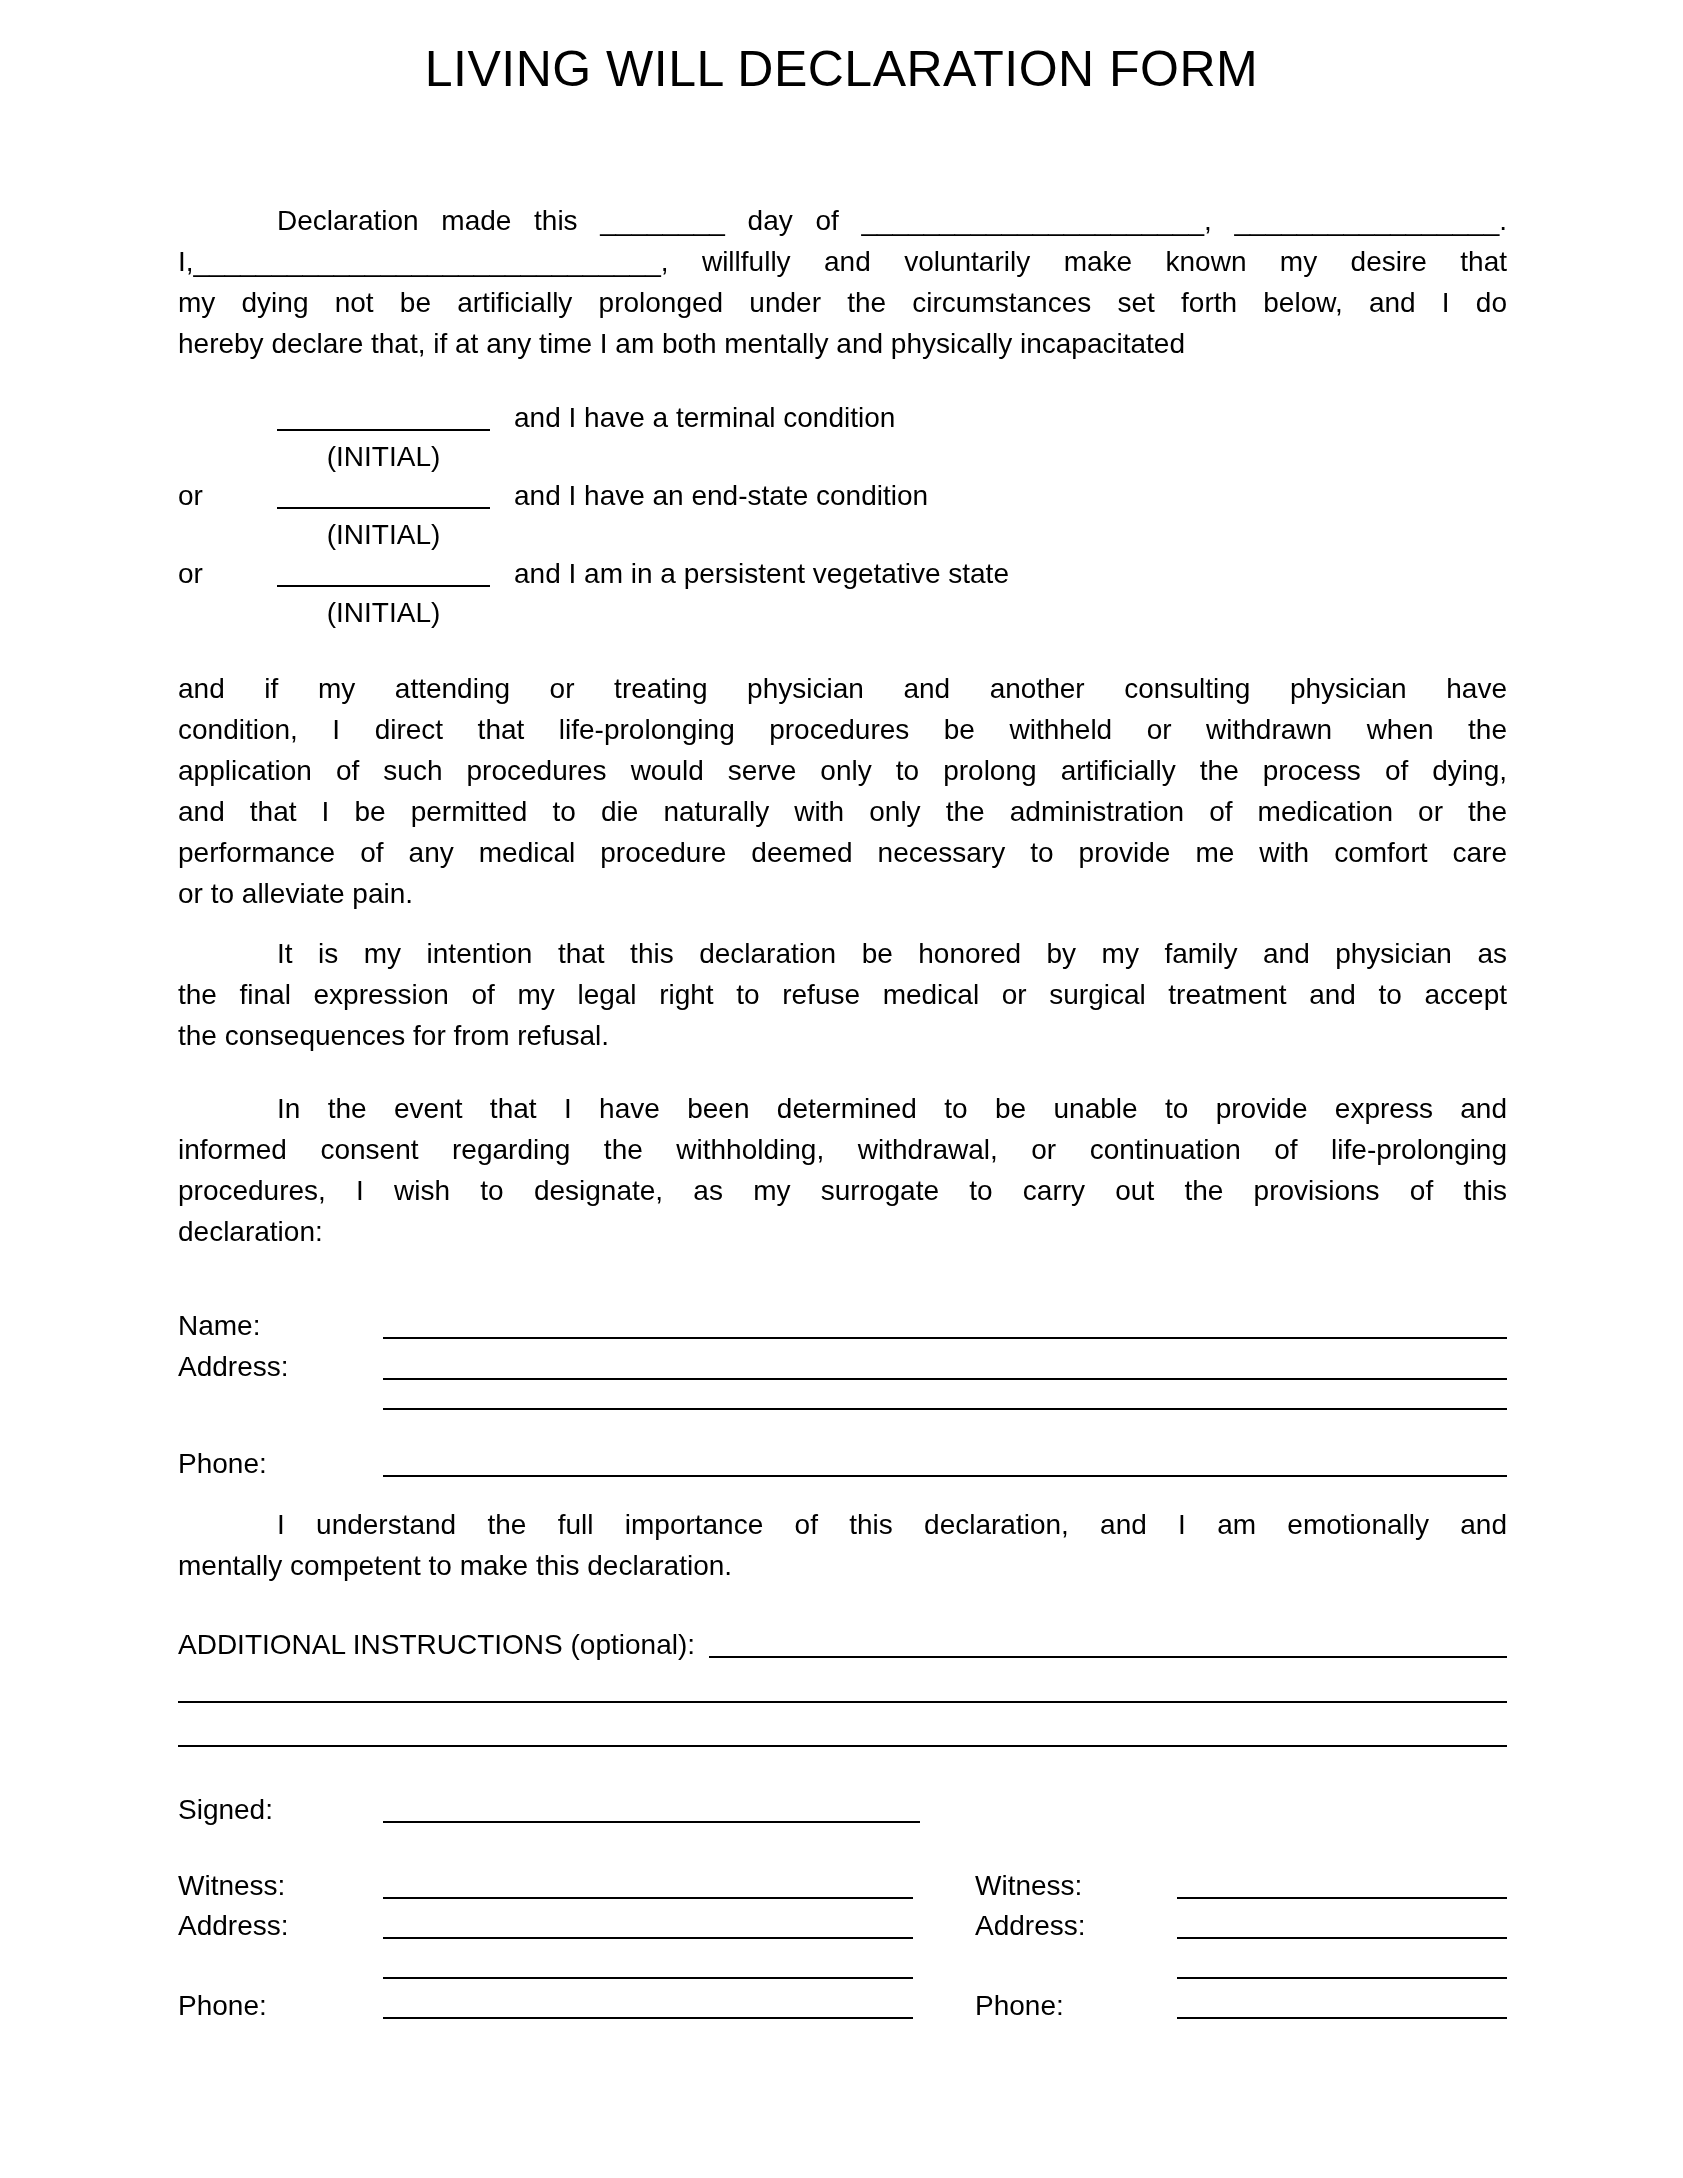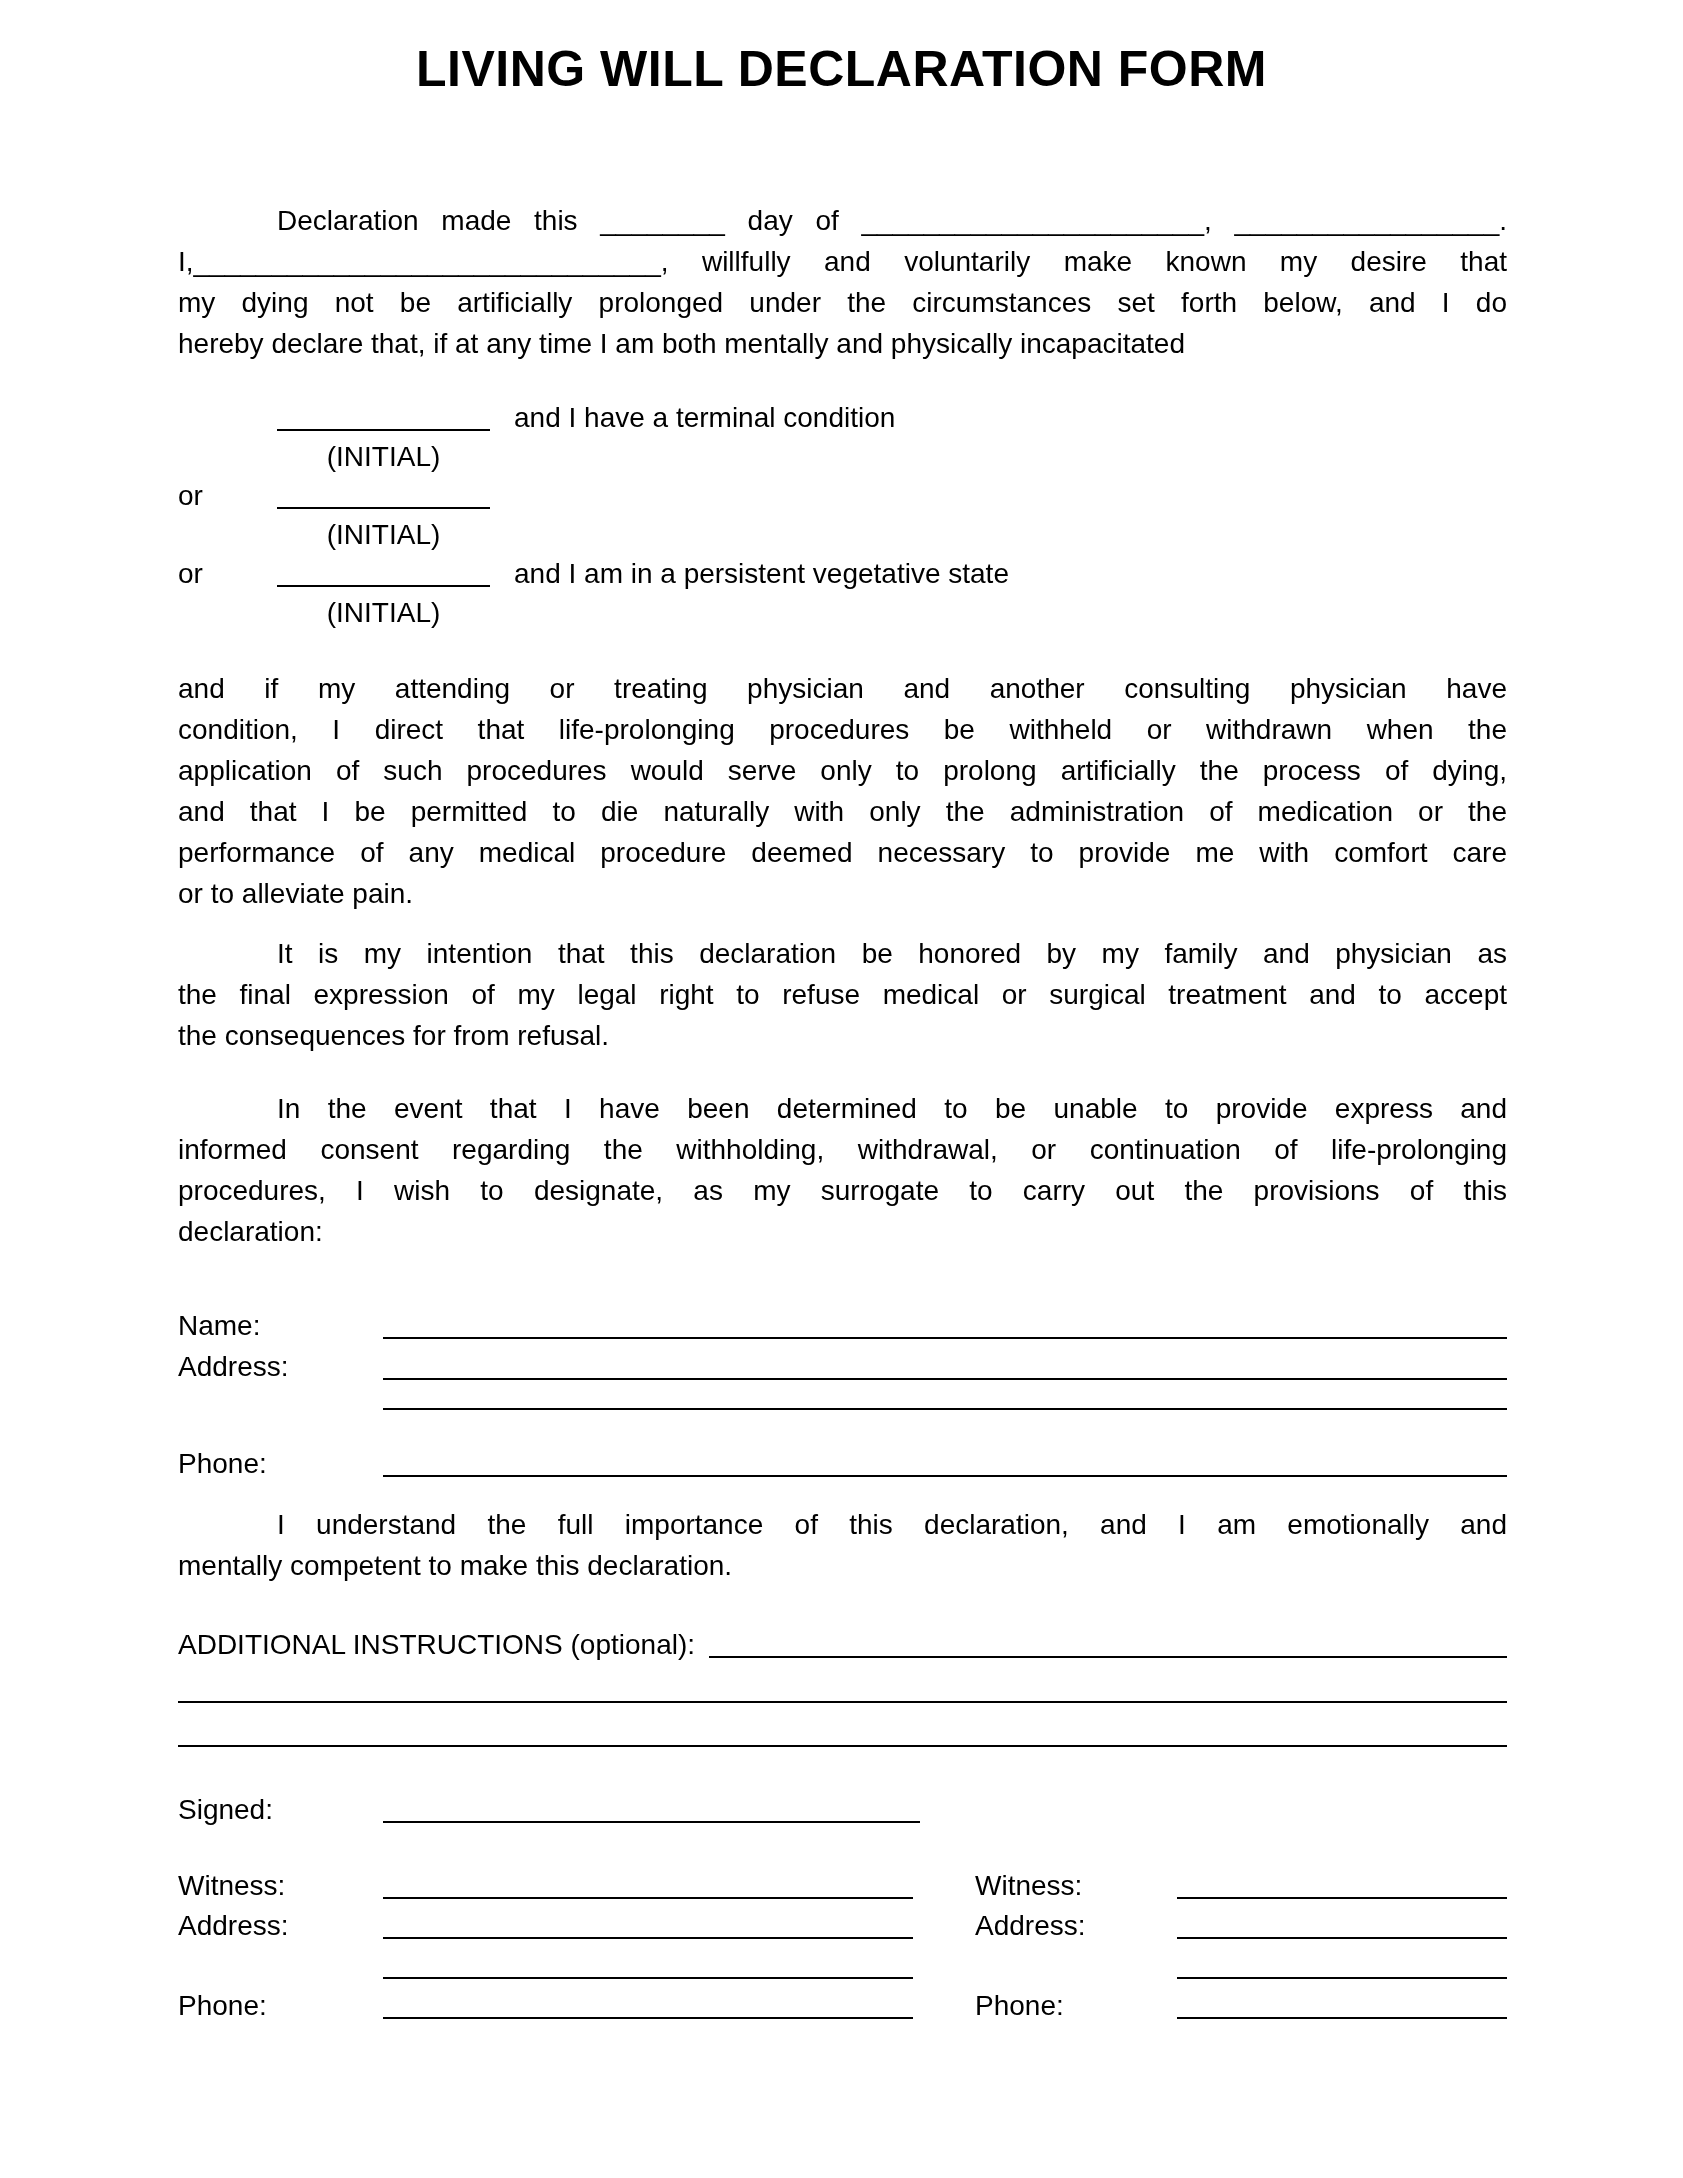--- a/index.html
+++ b/index.html
@@ -10,21 +10,21 @@
     background: #ffffff;
     color: #000000;
     font-family: "Liberation Sans", "DejaVu Sans", sans-serif;
     font-size: 28px;
     overflow: hidden;
   }
   .title {
     margin: 42px 0 0 0;
     font-size: 50px;
     line-height: 55px;
-    font-weight: bold;
+    font-weight: normal;
     text-align: center;
     letter-spacing: 0.5px;
   }
   .content { padding: 0 176px 0 178px; }
 
   
   .para { }
   .jline {
     line-height: 41px;
     text-align: justify;
@@ -130,20 +130,21 @@
       <div class="init-row">
         <span class="init-prefix"></span>
         <span class="init-line"></span>
         <span class="init-text">and I have a terminal condition</span>
       </div>
       <div class="init-caption">(INITIAL)</div>
 
       <div class="init-row">
         <span class="init-prefix">or</span>
         <span class="init-line"></span>
+        <span class="init-text">and I have an end-state condition</span>
       </div>
       <div class="init-caption">(INITIAL)</div>
 
       <div class="init-row">
         <span class="init-prefix">or</span>
         <span class="init-line"></span>
         <span class="init-text">and I am in a persistent vegetative state</span>
       </div>
       <div class="init-caption">(INITIAL)</div>
     </div>

